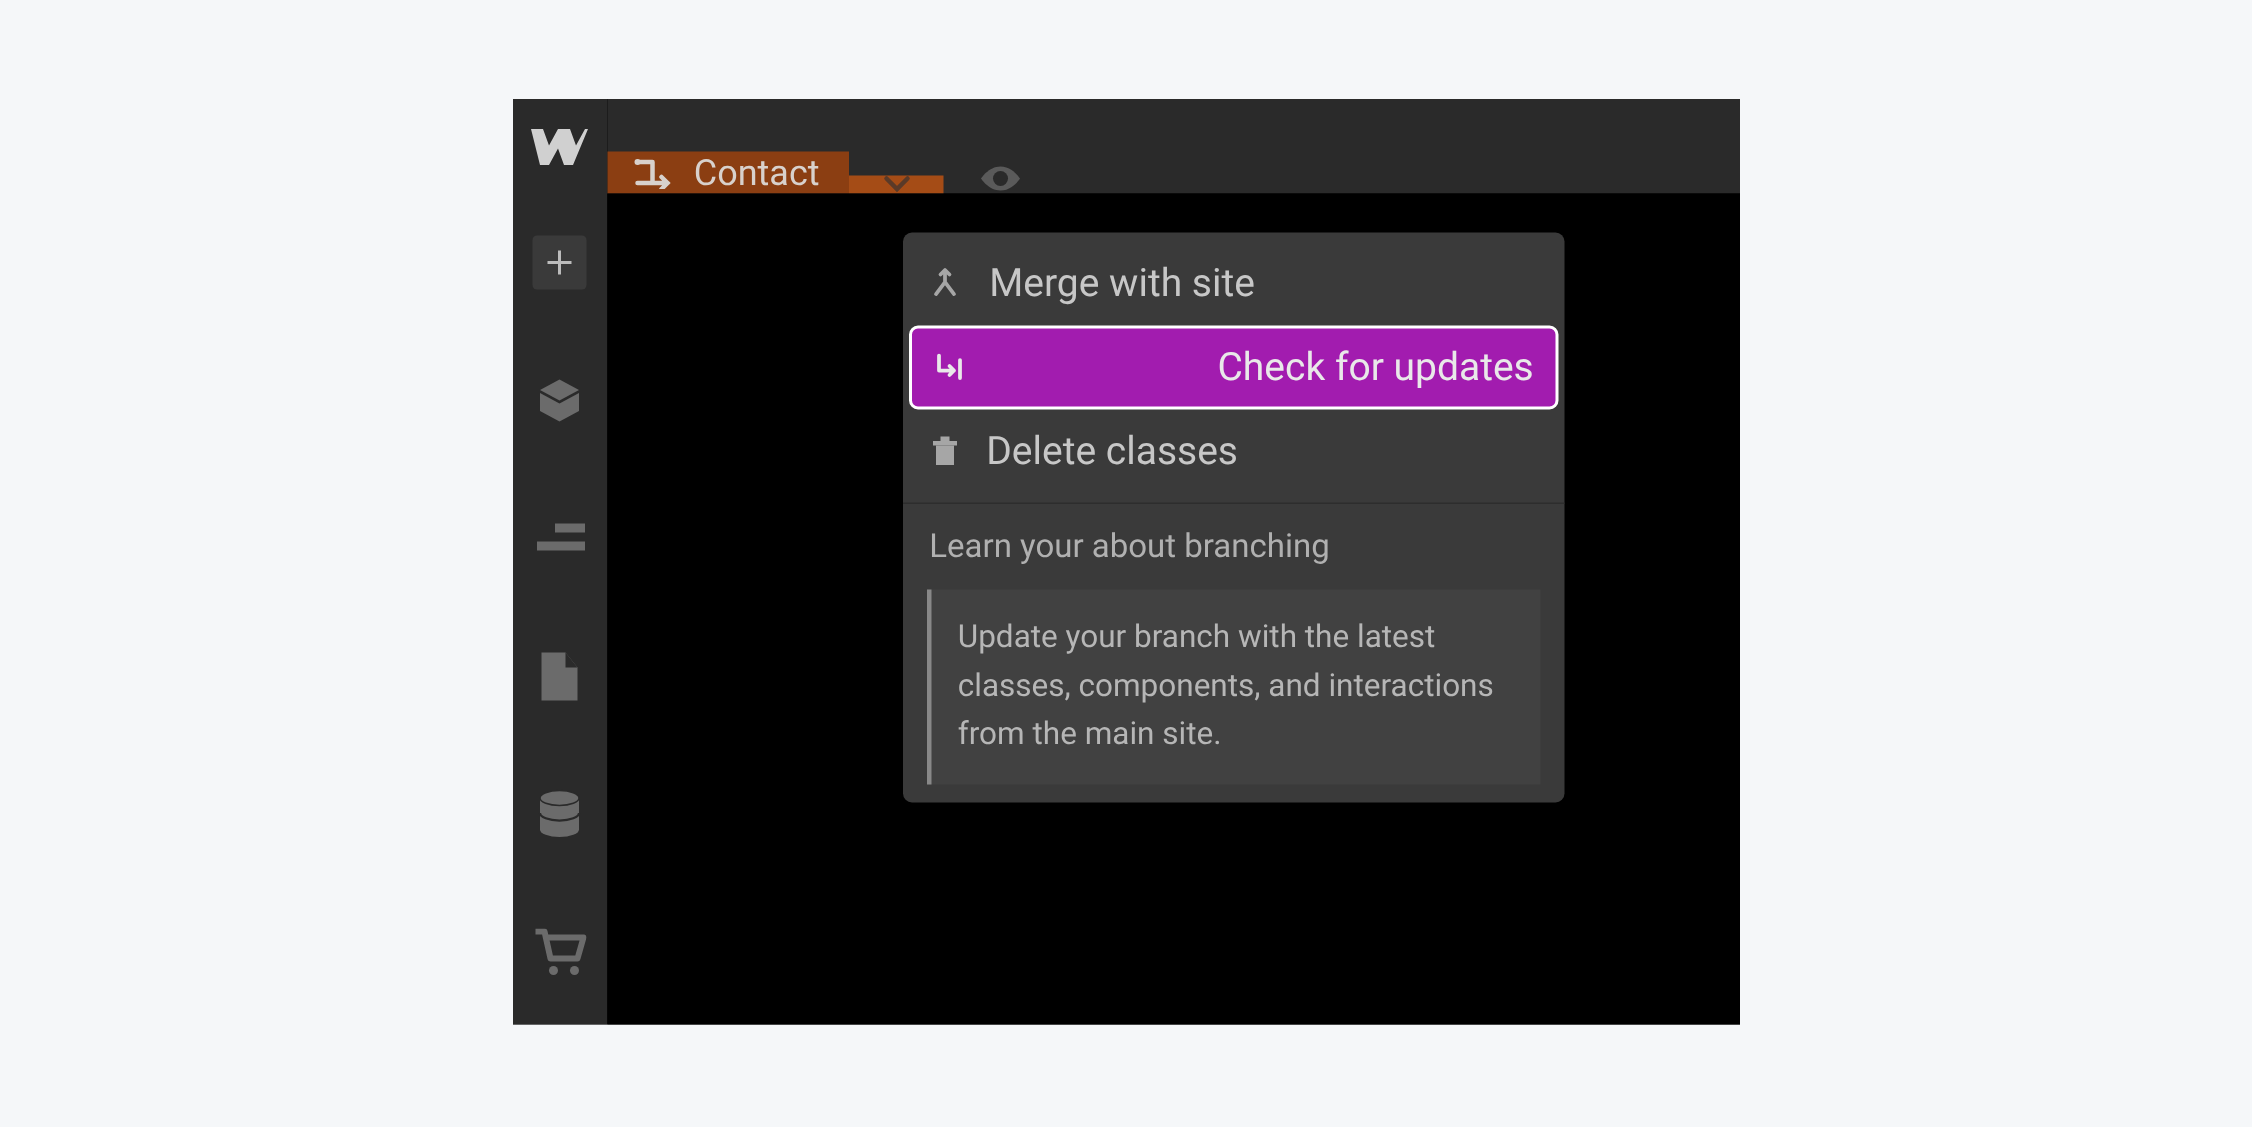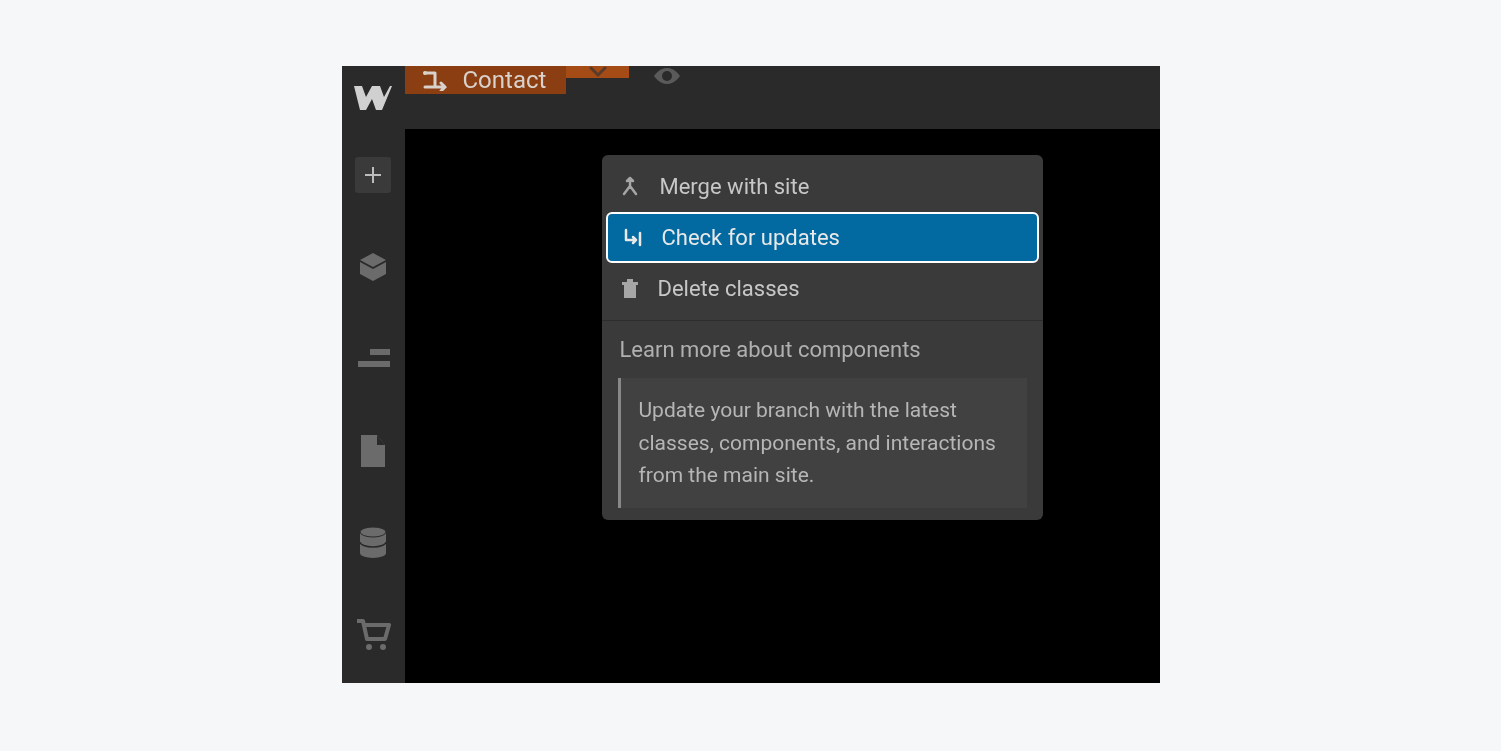--- a/index.html
+++ b/index.html
@@ -52,21 +52,21 @@
     justify-content: center;
   }
   .icon { display: inline-flex; align-items: center; justify-content: center; }
   .icon svg { display:block; }
   
   .main-col { flex: 1; display: flex; flex-direction: column; background:#000; }
   .topbar {
     height: 63px;
     background: #2a2a2a;
     display: flex;
-    align-items: flex-start;
+    align-items: flex-end;
   }
   .page-chip {
     background: #8b3e12;
     display: flex;
     align-items: center;
     padding: 0 20px 0 16px;
     gap: 14px;
   }
   .page-chip .label {
     color: #d8d1cc;
@@ -98,29 +98,30 @@
     border-radius: 6px;
     padding-top: 6px;
     box-shadow: 0 8px 24px rgba(0,0,0,0.5);
   }
   .menu-item {
     display: flex;
     align-items: center;
     gap: 18px;
     padding: 13px 18px;
     color: #c7c7c7;
-    font-size: 22px;
+    font-size: 26px;
   }
   .menu-item.selected {
-    background: #0369a1;
+    background: #a21caf;
     border: 2px solid #ffffff;
     border-radius: 6px;
     margin: 0 4px;
     padding: 11px 14px;
     color: #e9e9e9;
+    justify-content: space-between;
   }
   .menu-divider { height:1px; background:#2d2d2d; margin: 6px 0 0; }
   .menu-learn {
     padding: 16px 18px;
     color: #b0b0b0;
     font-size: 22px;
   }
   .menu-desc-wrap { padding: 0 16px 12px; }
   .menu-desc {
     background: #414141;
@@ -260,21 +261,21 @@
                 <rect x="2" y="4" width="16" height="3" fill="#a6a6a6"></rect>
                 <rect x="7" y="1" width="6" height="3" fill="#a6a6a6"></rect>
               </svg>
           </span>
           <span>Delete classes</span>
         </div>
 
         <div class="menu-divider"></div>
 
         <div class="menu-learn">
-          <span>Learn more about components</span>
+          <span>Learn your about branching</span>
         </div>
 
         <div class="menu-desc-wrap">
           <div class="menu-desc">Update your branch with the latest classes, components, and interactions from the main site.</div>
         </div>
 
       </div>
     </div>
   </div>
 

